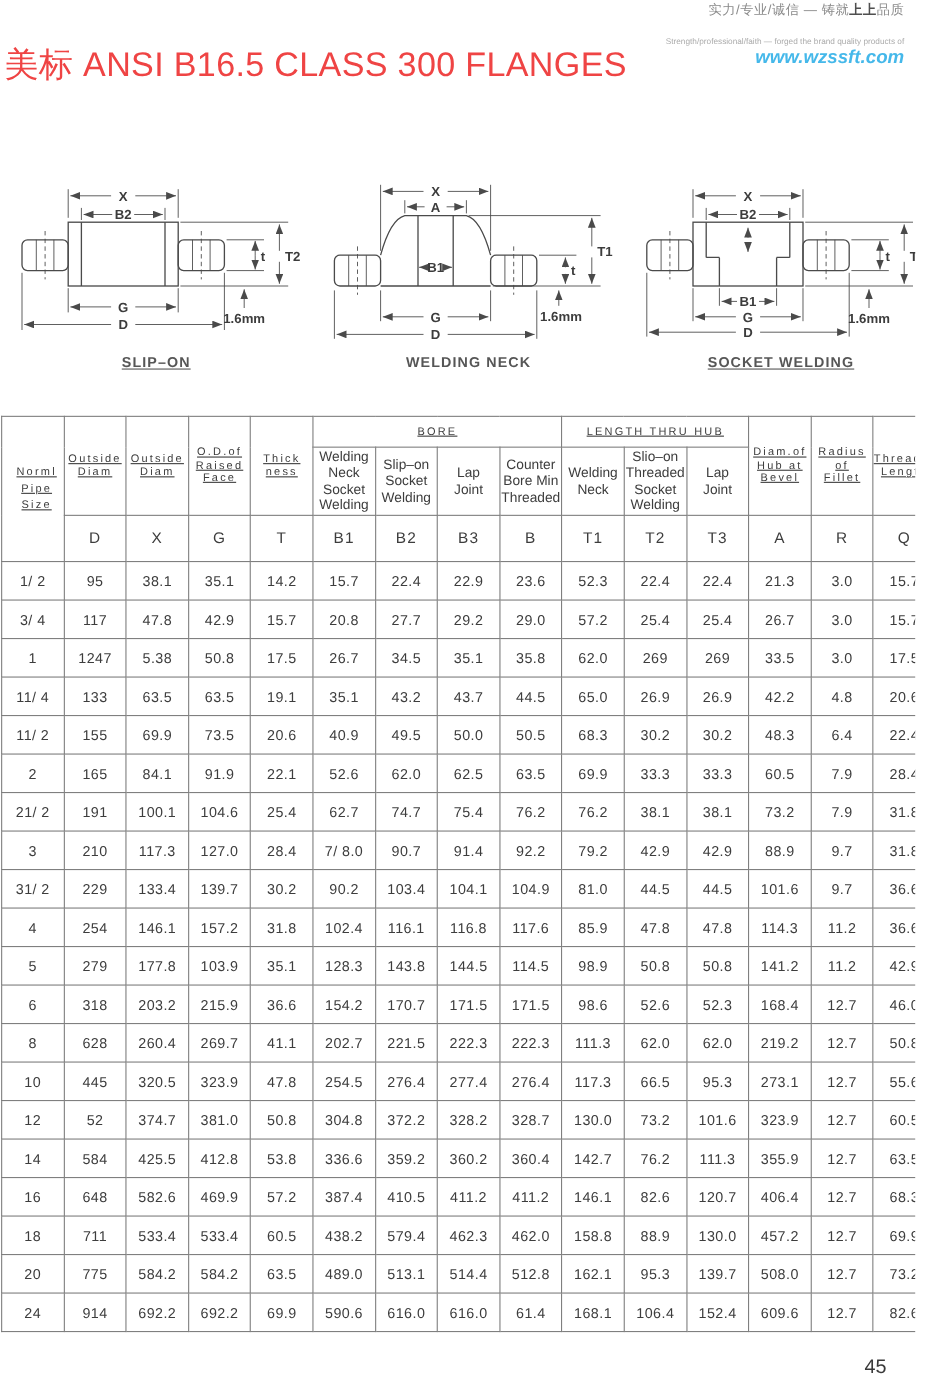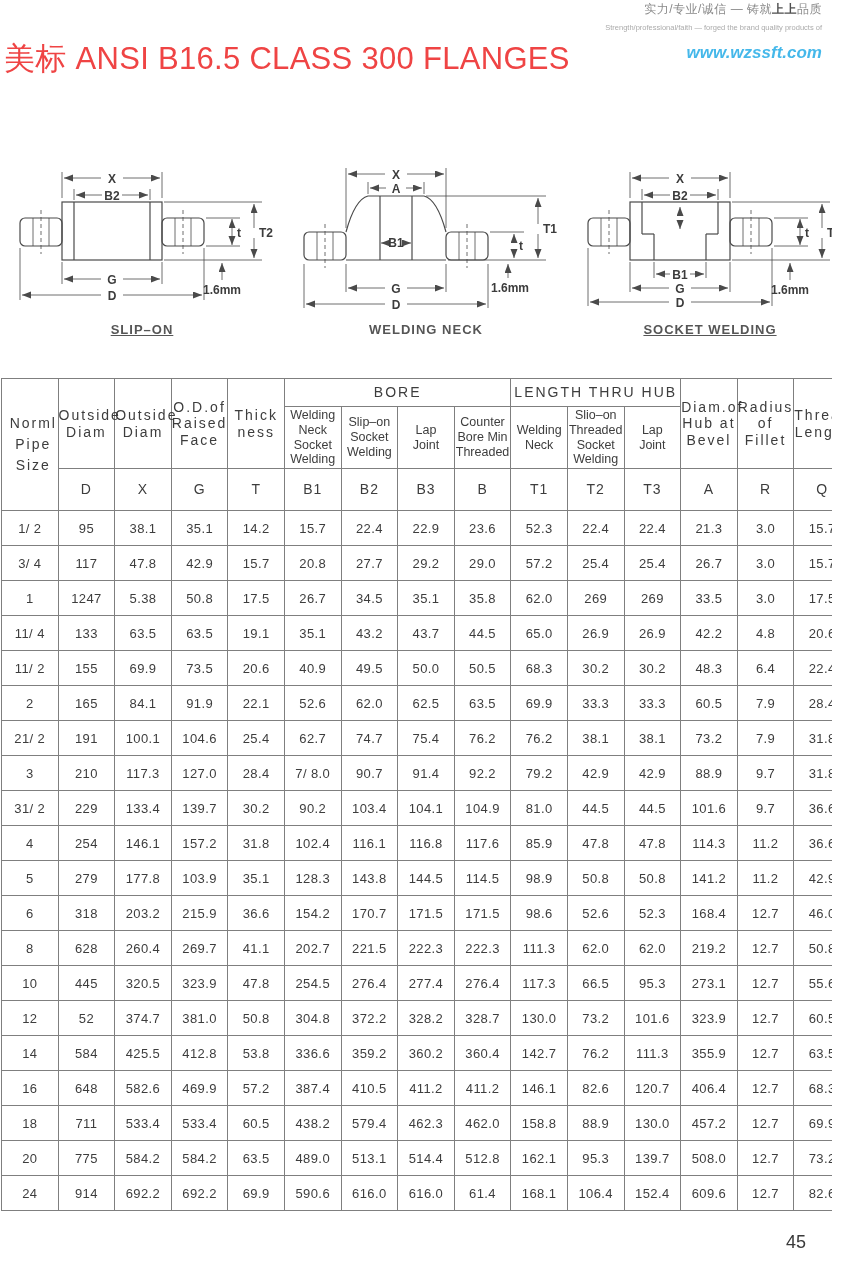--- a/index.html
+++ b/index.html
@@ -3,22 +3,22 @@
 <meta charset="utf-8">
 <style>
   * { box-sizing: border-box; }
   body { margin:0; background:#ffffff; font-family:"Liberation Sans","DejaVu Sans",sans-serif; color:#3d3d3d; }
   .page { position:relative; width:832px; height:1261px; background:#fff; overflow:hidden; }
 
   
   .brand { position:absolute; top:2px; right:10px; text-align:right; line-height:1.2; }
   .brand-zh { font-size:12px; color:#8a8a8a; letter-spacing:0.5px; }
   .brand-zh .bold { font-weight:bold; color:#4f4f4f; }
-  .brand-en { font-size:7.5px; color:#ababab; margin-top:7px; }
-  .brand-web { font-size:17px; font-style:italic; font-weight:bold; color:#45b8ea; margin-top:11px; }
+  .brand-en { font-size:7.5px; color:#ababab; margin-top:17px; }
+  .brand-web { font-size:17px; font-style:italic; font-weight:bold; color:#45b8ea; margin-top:0; }
 
   .title { position:absolute; top:38px; left:4px; font-size:31px; color:#ef4444; letter-spacing:0.3px; white-space:nowrap; }
 
   
   .diagrams { position:absolute; top:148px; left:0; width:852px; display:flex; }
   .dwg-col { width:284px; text-align:center; }
   .dwg-col svg { display:block; }
   .cap { margin-top:2px; font-size:13px; font-weight:bold; color:#565656; letter-spacing:1px; }
   .cap.u { text-decoration:underline; }
 
@@ -26,21 +26,21 @@
   svg .thin  { stroke:#4a4a4a; fill:none; stroke-width:0.8; }
   svg .dash  { stroke:#4a4a4a; fill:none; stroke-width:0.8; stroke-dasharray:4 3; }
   svg text   { fill:#3c3c3c; font-family:"Liberation Sans","DejaVu Sans",sans-serif; font-size:12px; font-weight:bold; }
 
   
   .tbl-wrap { position:absolute; top:378px; left:1px; width:850px; }
   table { width:100%; border-collapse:collapse; table-layout:fixed; }
   th, td { border:1px solid #7f7f7f; text-align:center; vertical-align:middle; padding:0; font-weight:normal; color:#3d3d3d; }
   thead th { font-size:12.5px; line-height:1.18; white-space:pre-line; }
   th.nps { text-align:center; padding-left:7px; font-size:13px; line-height:1.5; }
-  tr.grow th { height:28px; font-size:14px; letter-spacing:2px; }
+  tr.grow th { height:28px; font-size:10px; letter-spacing:2px;text-decoration:underline; }
   tr.lrow th { height:62px; }
   tr.srow th { height:42px; font-size:14px; letter-spacing:1px; }
   tbody td { height:35px; font-size:13px; letter-spacing:0.4px; }
 
   .pageno { position:absolute; right:26px; bottom:8px; font-size:18px; color:#3a3a3a; }
 </style>
 </head>
 <body>
 
 <div class="page">

